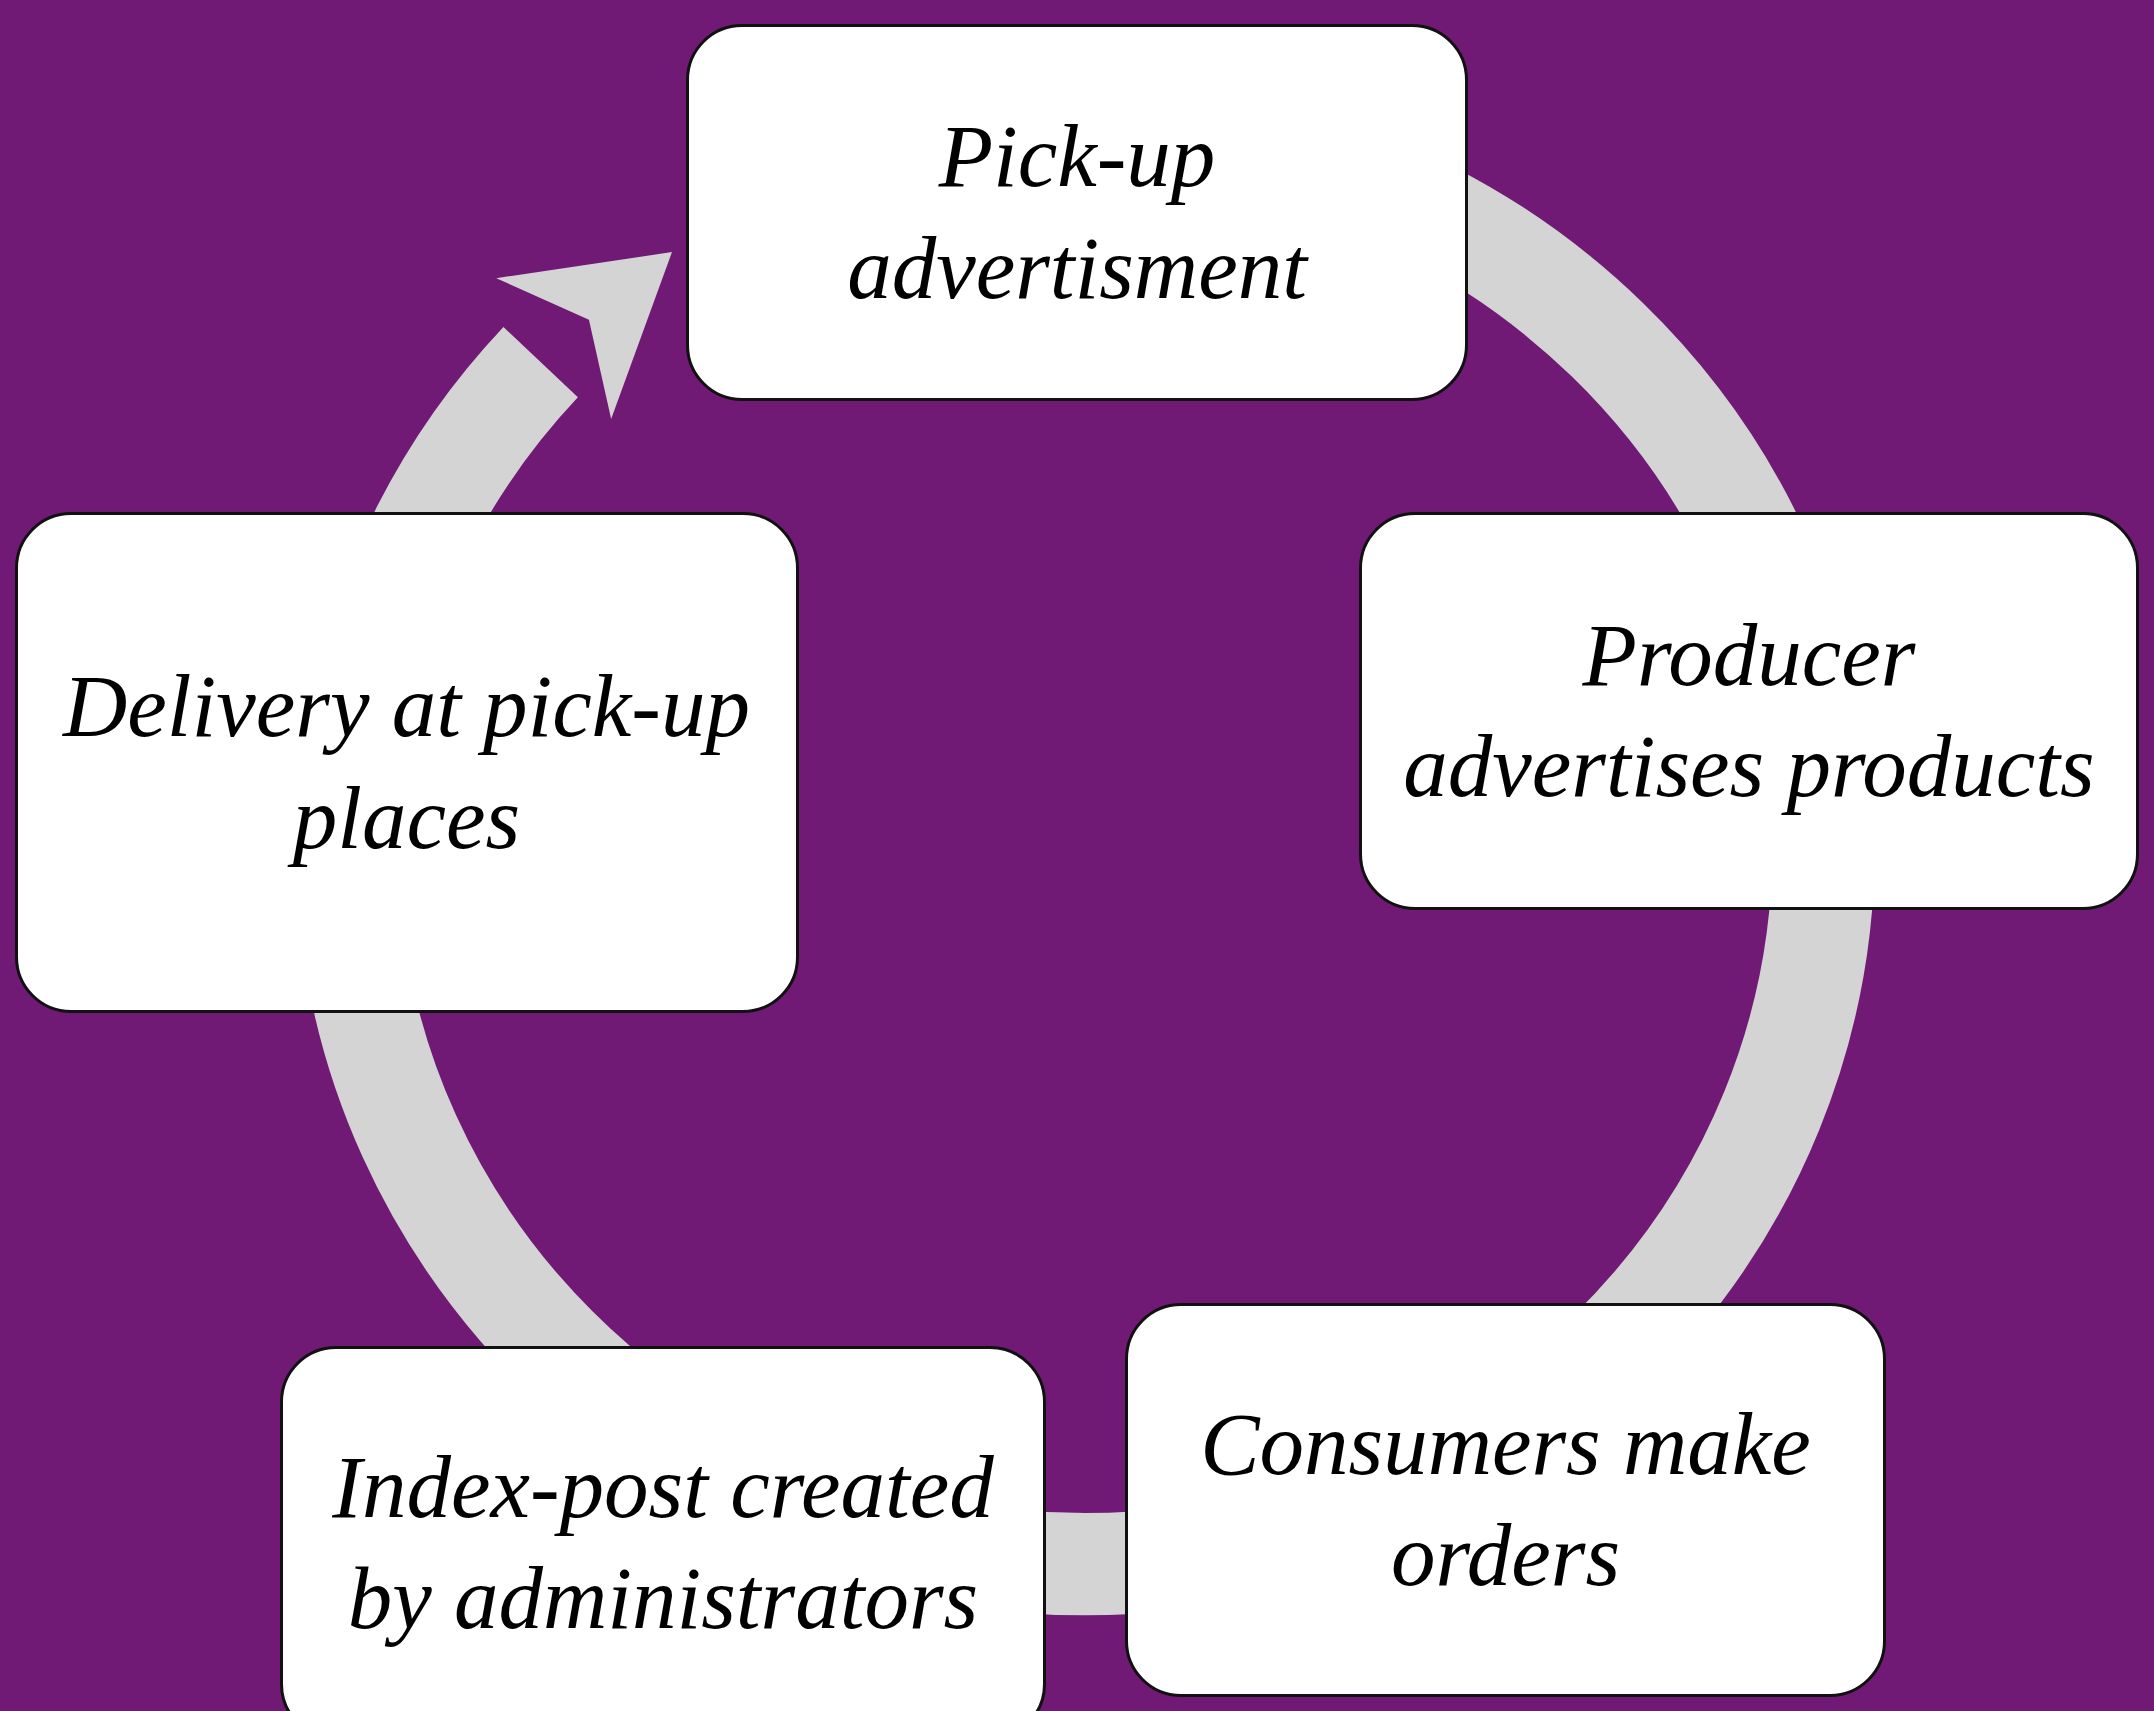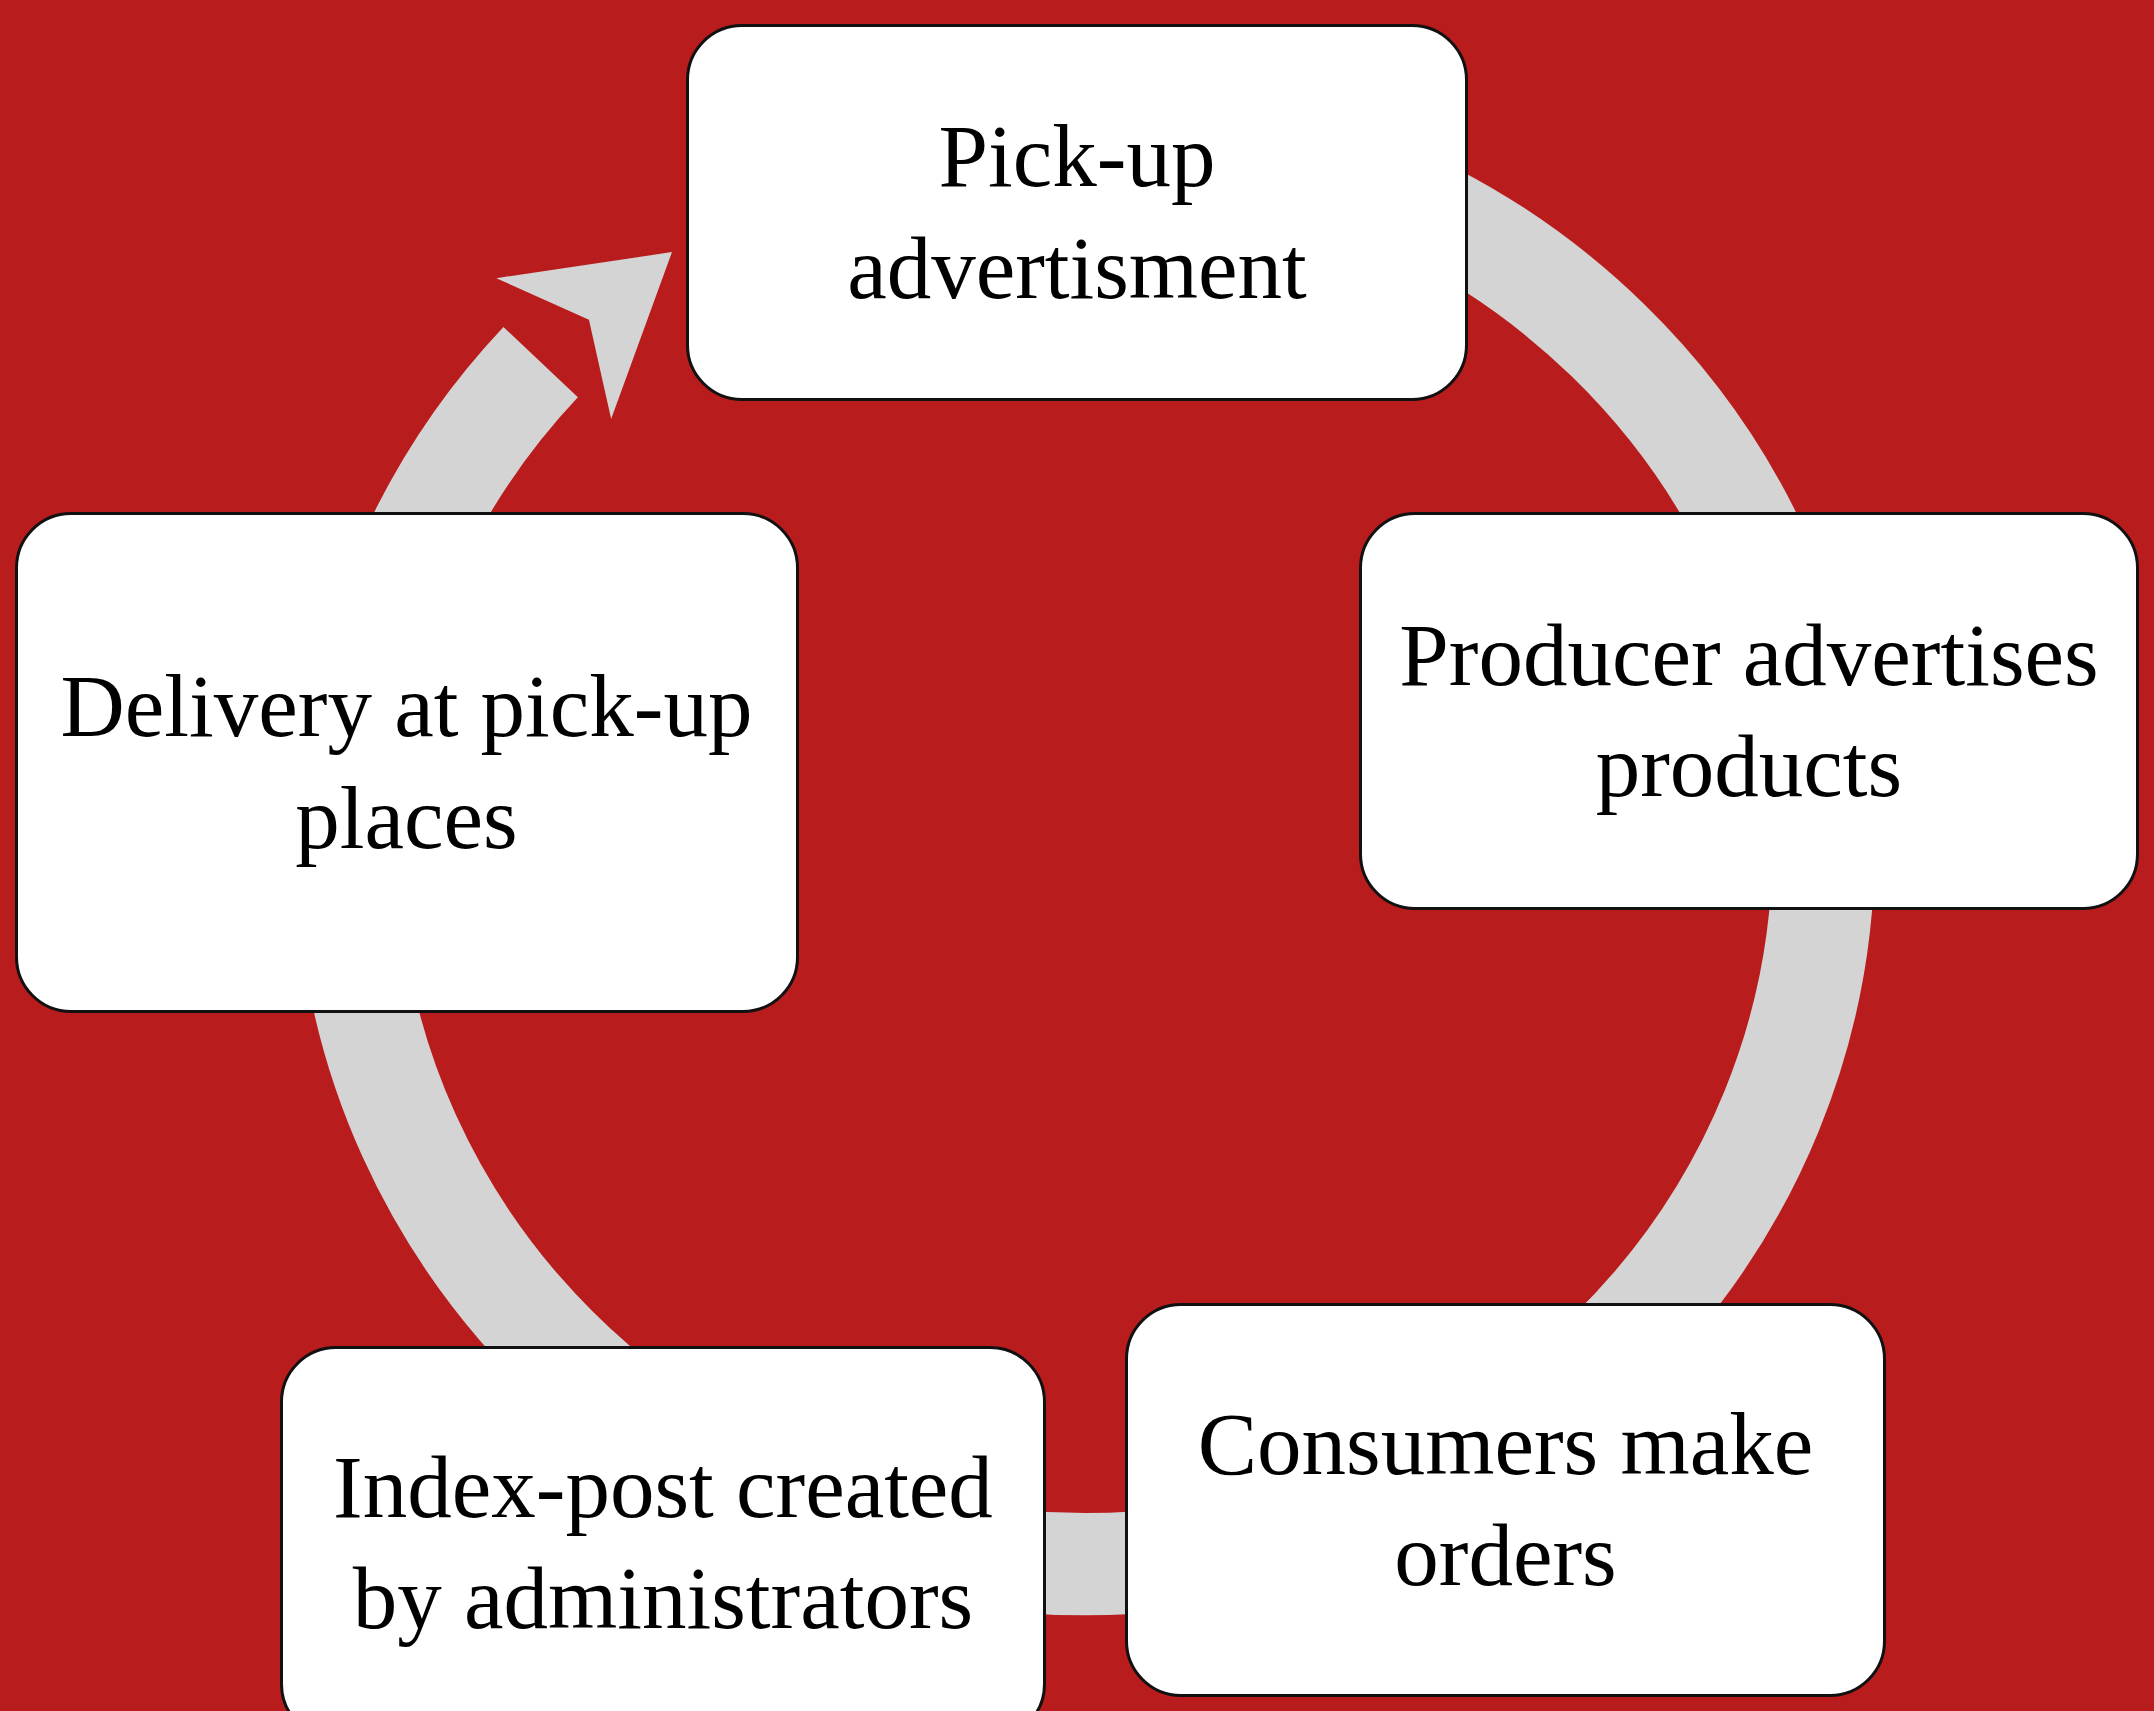--- a/index.html
+++ b/index.html
@@ -4,23 +4,24 @@
 <style>
   html, body {
     margin: 0;
     padding: 0;
     background: #ffffff;
   }
   .canvas {
     position: relative;
     width: 2154px;
     height: 1712px;
-    background: #b91c1c;
+    background: #701a75;
     overflow: hidden;
     font-family: "Liberation Serif", "DejaVu Serif", serif;
+    font-style: italic;
   }
   .ring-svg {
     position: absolute;
     left: 0;
     top: 0;
     z-index: 0;
   }
   .node {
     position: absolute;
     z-index: 1;

